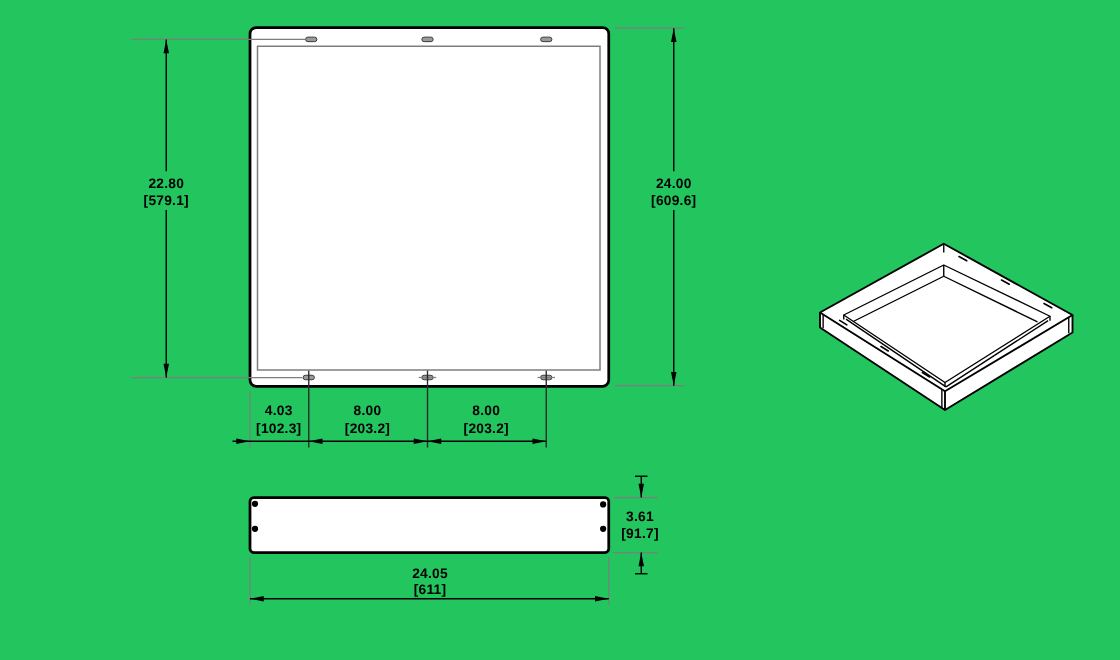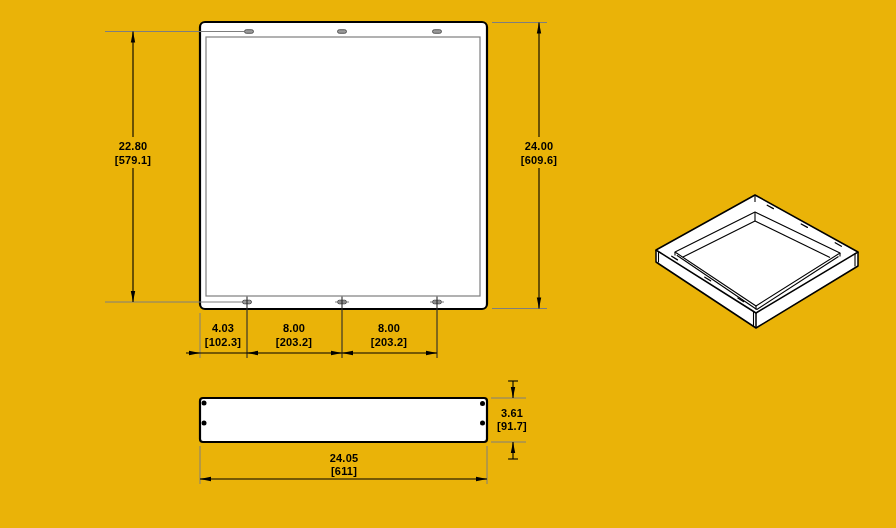--- a/index.html
+++ b/index.html
@@ -1,19 +1,19 @@
 <!DOCTYPE html>
 <html><head>
 <meta charset="utf-8">
 <style>
   html,body{margin:0;padding:0;background:#ffffff;}
   #stage{
     position:relative;
     width:896px;height:528px;
-    background:#eab308;
+    background:#22c55e;
     overflow:hidden;
     font-family:"Liberation Sans", sans-serif;
   }
   svg{display:block;}
   .outline-thick{stroke:#000000;stroke-width:2.2;fill:#ffffff;stroke-linejoin:round;}
   .outline-inner{stroke:#7e7e7e;stroke-width:1.2;fill:none;}
   .slot{fill:#9a9a9a;stroke:#3a3a3a;stroke-width:0.8;}
   .ext{stroke:#7e7e7e;stroke-width:1;fill:none;}
   .ext-dark{stroke:#2a2a2a;stroke-width:1.1;fill:none;}
   .dim{stroke:#000000;stroke-width:1.1;fill:none;}

